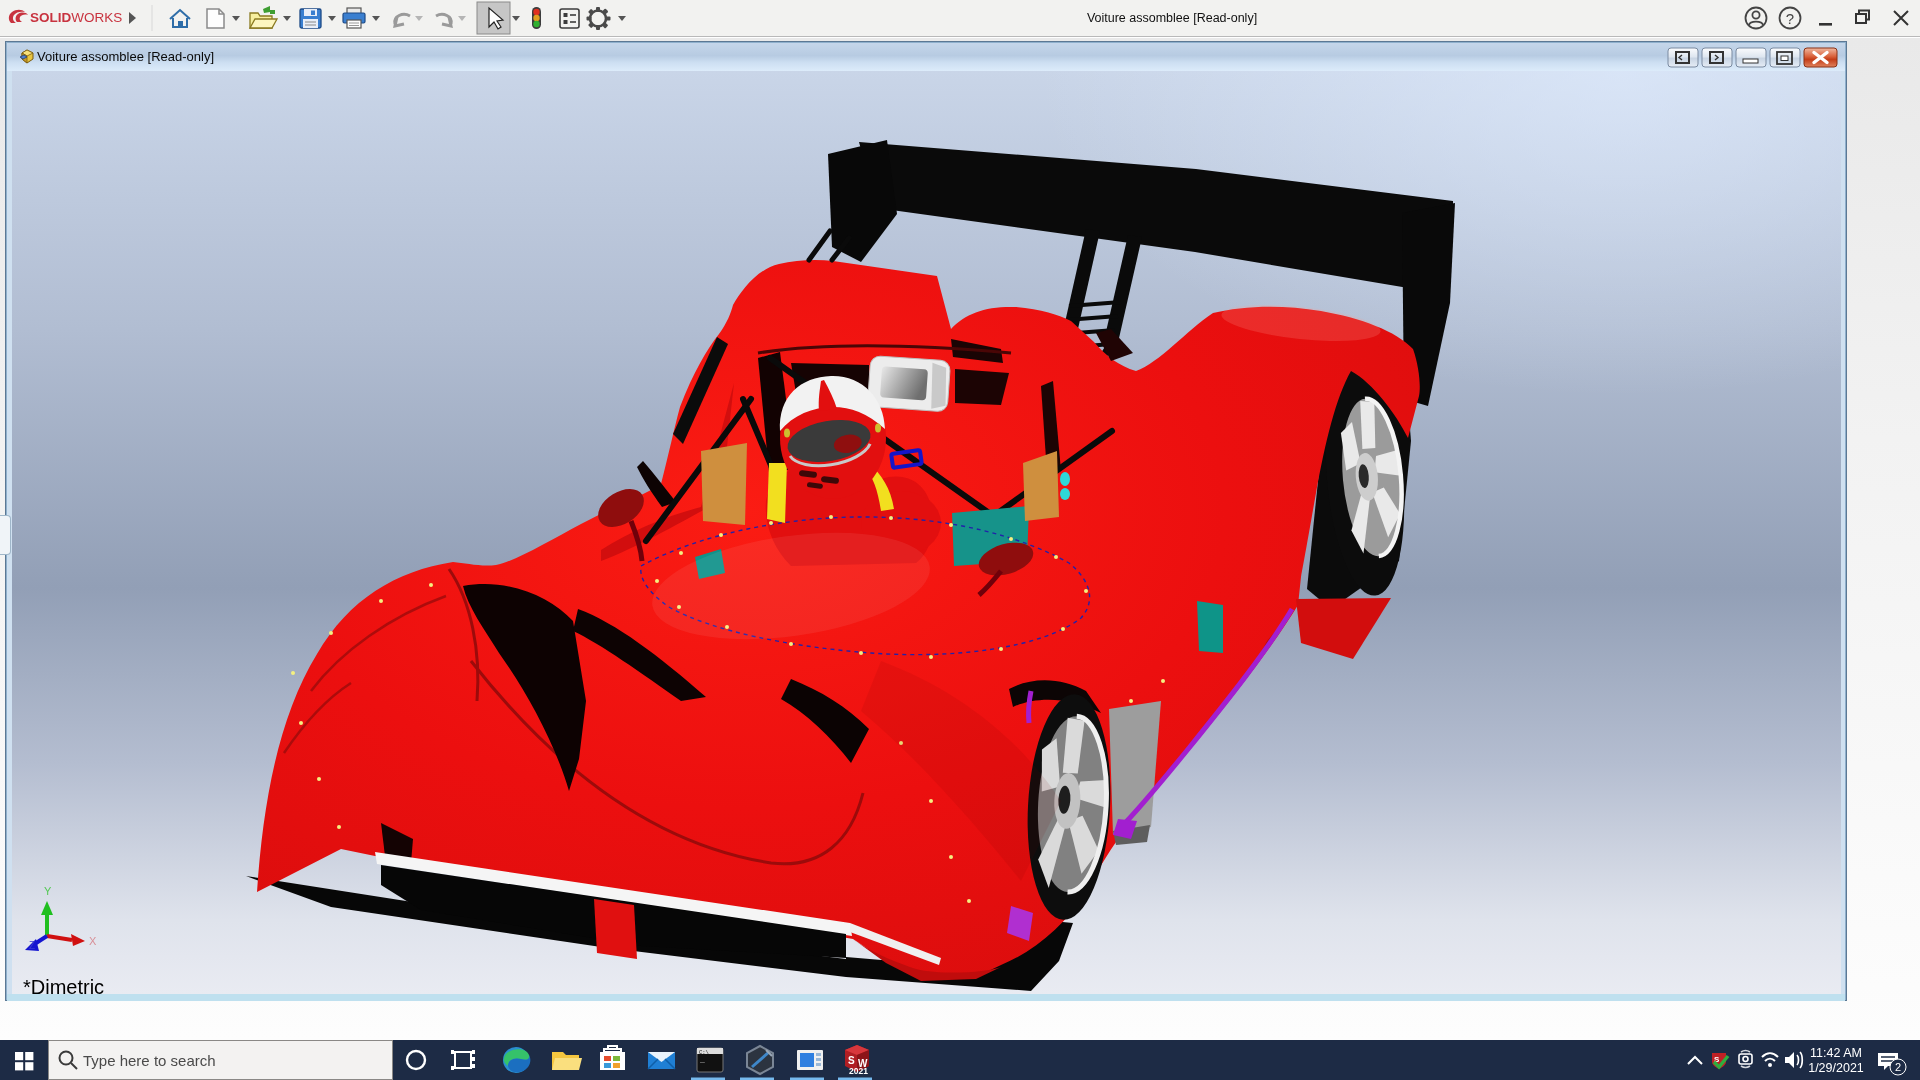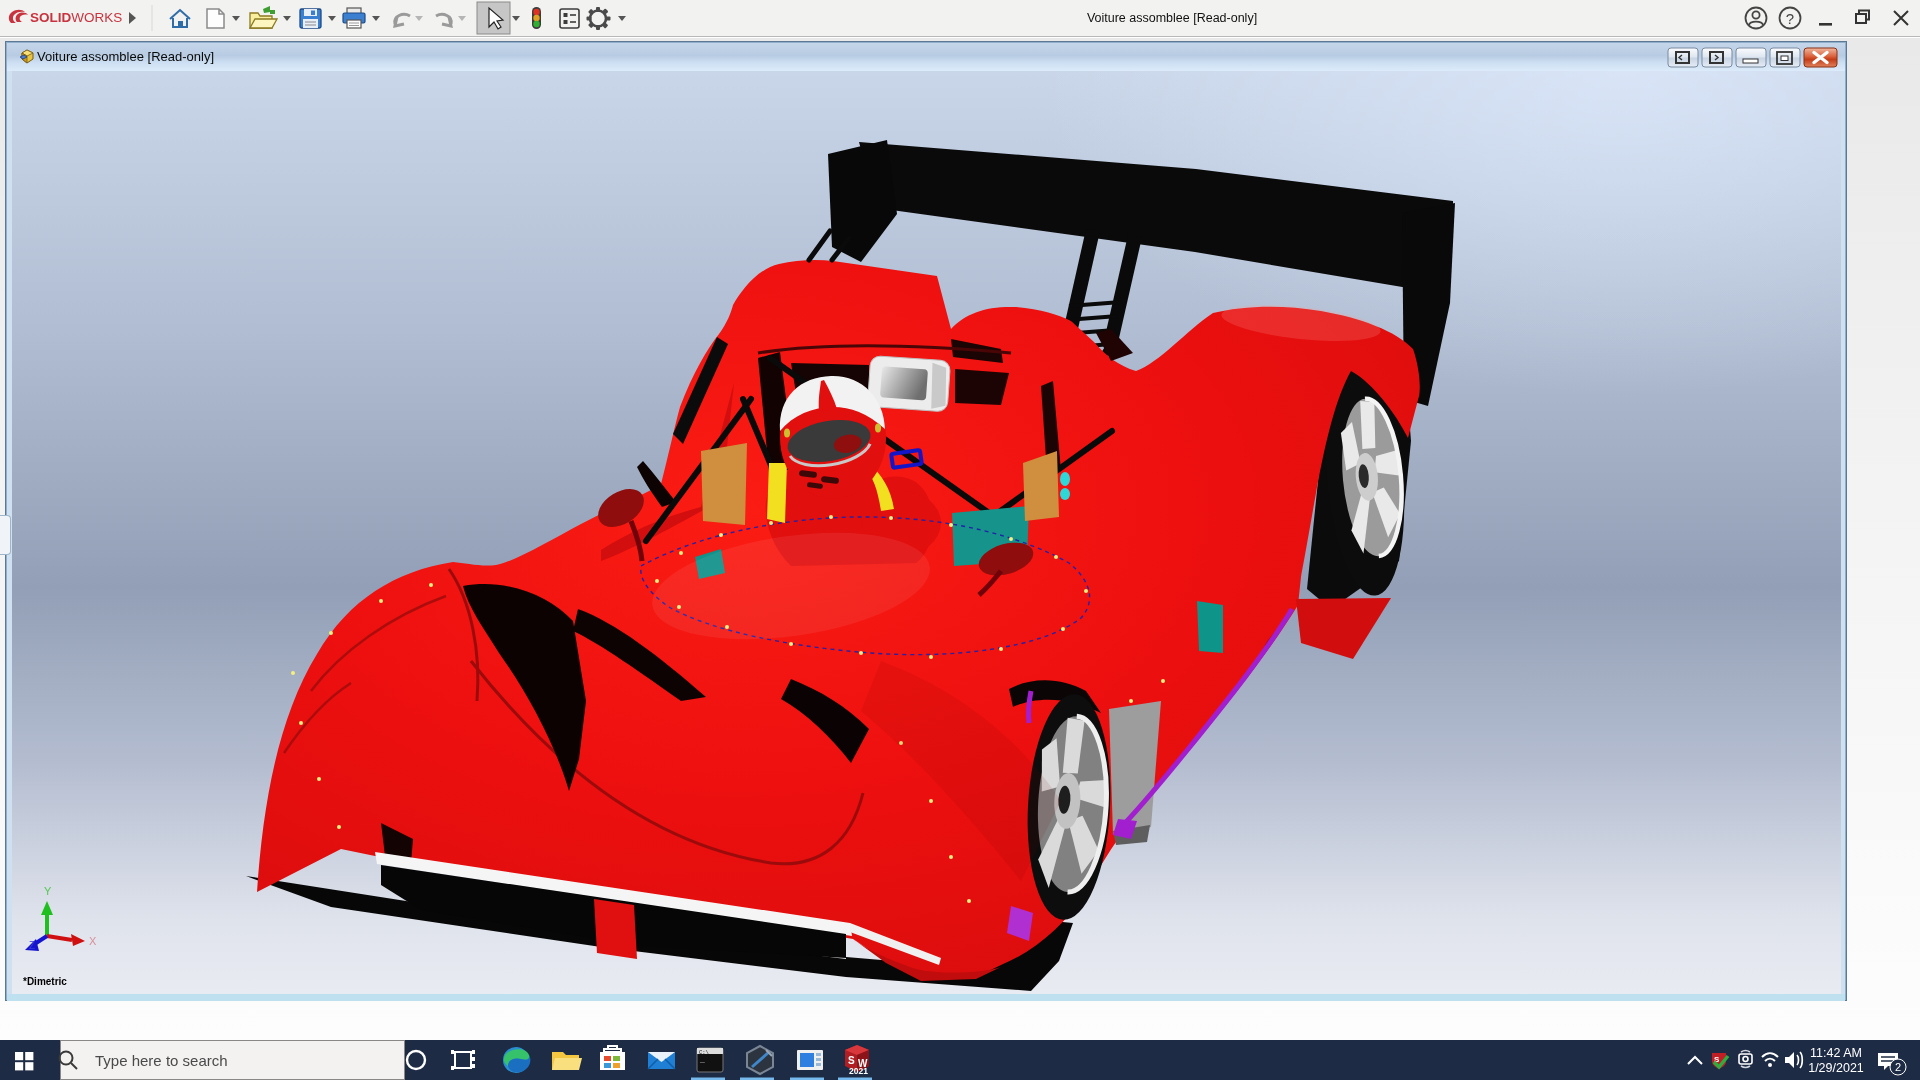--- a/index.html
+++ b/index.html
@@ -12,27 +12,27 @@
   #client { position:absolute; left:0; top:38px; width:1920px; height:1002px; background:linear-gradient(180deg,#e9e9e9 0%,#f2f2f2 40%,#fdfdfd 100%); }
   
   #docwin { position:absolute; left:5px; top:41px; width:1842px; height:960px; border:1px solid #5c7894; background:#cfe0f0; box-shadow: 0 0 0 1px #8fb0cc inset; }
   #doctitle { position:absolute; left:1px; top:1px; width:1838px; height:28px;
      background:linear-gradient(180deg,#c5d6ea 0%,#b7cbe2 45%,#cddff2 70%,#dcebfa 100%); }
   #doctitle .txt { position:absolute; left:30px; top:6px; font-size:13px; color:#0a0a0a; }
   #viewport { position:absolute; left:6px; top:29px; width:1829px; height:923px;
      background:linear-gradient(180deg,#c9d5e8 0%,#b1bdd2 28%,#929fb6 56%,#b4bdd0 75%,#dfe3ec 92%,#e9ebf2 100%); overflow:hidden; }
   #vphighlight { position:absolute; left:0; top:0; width:100%; height:100%;
      background:radial-gradient(ellipse 900px 500px at 88% 0%, rgba(225,237,255,0.65), rgba(225,237,255,0) 65%); }
-  #dimetric { position:absolute; left:11px; top:905px; font-size:10px; font-weight:bold; color:#000; }
+  #dimetric { position:absolute; left:11px; top:905px; font-size:20px; font-weight:normal; color:#000; }
   #docbottom { position:absolute; left:1px; top:952px; width:1838px; height:7px; background:#bfe0ef; }
   
   #sidetab { position:absolute; left:0px; top:515px; width:11px; height:40px; background:#f0f4f8; border:1px solid #9fb6c9; border-left:none; border-radius:0 4px 4px 0; }
   
   #taskbar { position:absolute; left:0; top:1040px; width:1920px; height:40px; background:#1d2b45; }
-  #searchbox { position:absolute; left:60px; top:1040px; width:345px; height:40px; background:#f3f2f1; border:1px solid #8a8886; display:flex; align-items:center; }
+  #searchbox { position:absolute; left:48px; top:1040px; width:345px; height:40px; background:#f3f2f1; border:1px solid #8a8886; display:flex; align-items:center; }
   #searchbox .stxt { color:#4a4a4a; font-size:15px; margin-left:12px; }
 </style>
 </head>
 <body>
 <div id="stage">
   <div id="client"></div>
 
   <div id="docwin">
     <div id="doctitle">
       <svg style="position:absolute;left:11px;top:5px" width="18" height="18" viewBox="0 0 18 18">

